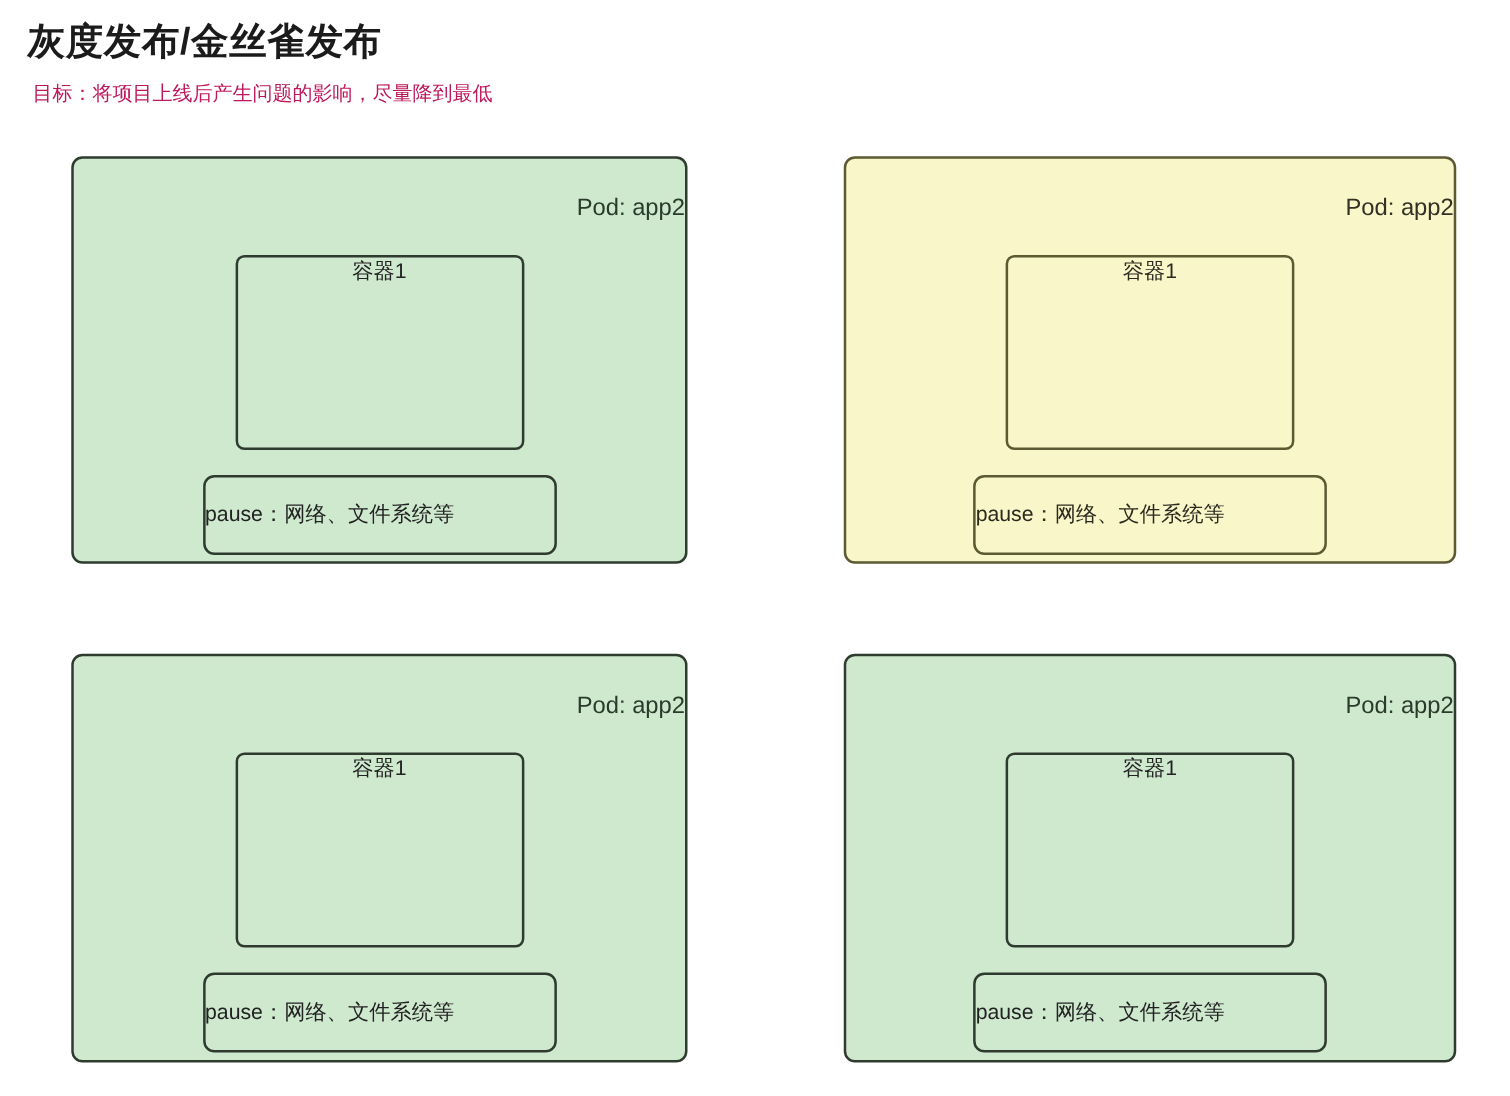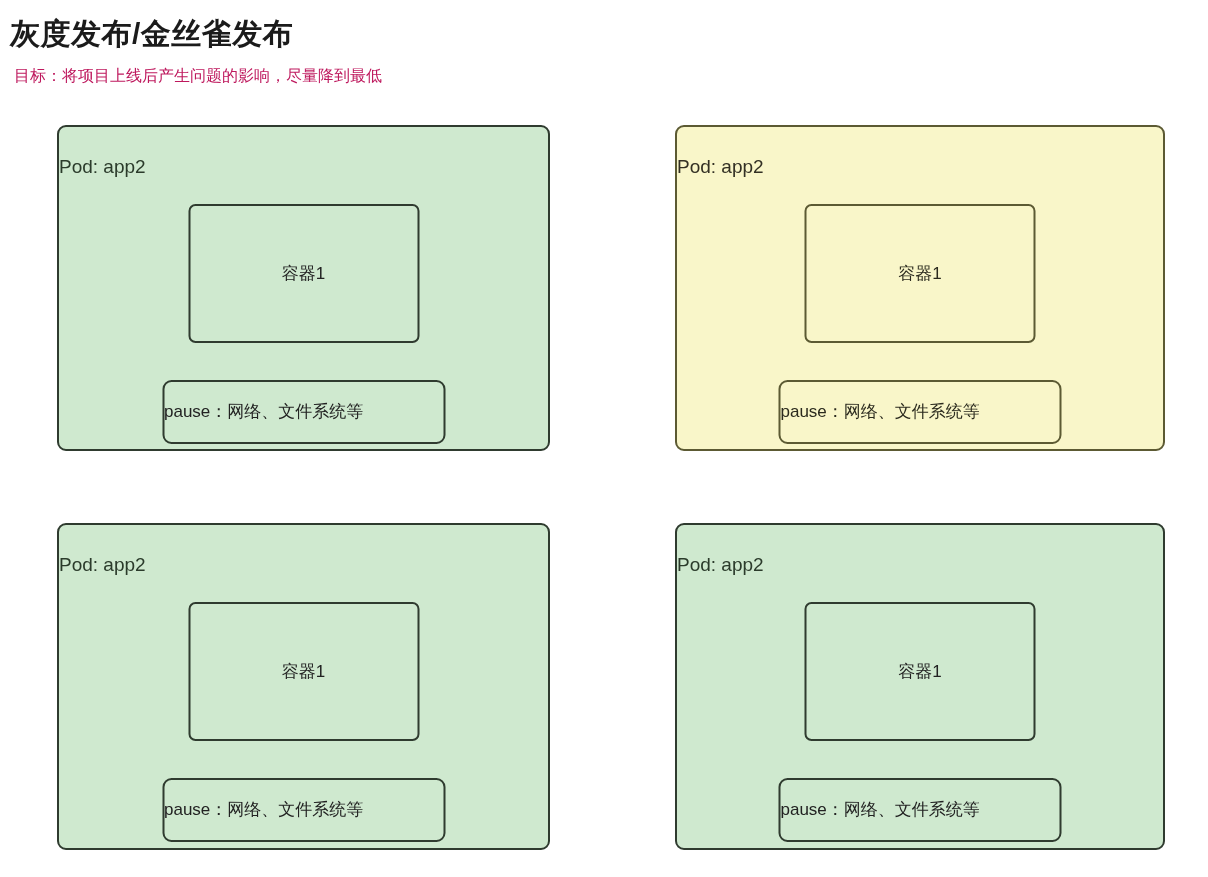--- a/index.html
+++ b/index.html
@@ -13,21 +13,21 @@
     position: relative;
     overflow: hidden;
     font-family: "Liberation Sans", "DejaVu Sans", sans-serif;
     color: #222222;
     -webkit-font-smoothing: antialiased;
   }
 
   
   #header {
     position: absolute;
-    left: 10px;
+    left: 22px;
     top: 14px;
     width: 1160px;
   }
   #page-title {
     font-size: 30px;
     font-weight: bold;
     line-height: 40px;
     letter-spacing: 0.5px;
     color: #1b1b1b;
     margin: 0;
@@ -67,41 +67,40 @@
   .pod-panel.pos-tl { left: 57px;  top: 125px; width: 493px; height: 326px; }
   .pod-panel.pos-tr { left: 675px; top: 125px; width: 490px; height: 326px; }
   .pod-panel.pos-bl { left: 57px;  top: 523px; width: 493px; height: 327px; }
   .pod-panel.pos-br { left: 675px; top: 523px; width: 490px; height: 327px; }
 
   .pod-title {
     position: absolute;
     left: 0;
     right: 0;
     top: 28px;
-    text-align: left;
+    text-align: right;
     font-size: 19px;
     line-height: 24px;
     color: #2b3b2b;
     white-space: nowrap;
   }
   .theme-yellow .pod-title { color: #333024; }
 
   .container-box {
     position: absolute;
     box-sizing: border-box;
     left: 50%;
     transform: translateX(-50%);
     top: 77px;
     width: 231px;
-    height: 139px;
+    height: 156px;
     border: 2.5px solid #2f3b2f;
     border-radius: 7px;
     background: transparent;
     display: flex;
-    align-items: center;
     justify-content: center;
   }
   .theme-yellow .container-box { border-color: #5c5a33; }
 
   .container-label {
     font-size: 17px;
     line-height: 22px;
     color: #222222;
     white-space: nowrap;
   }

